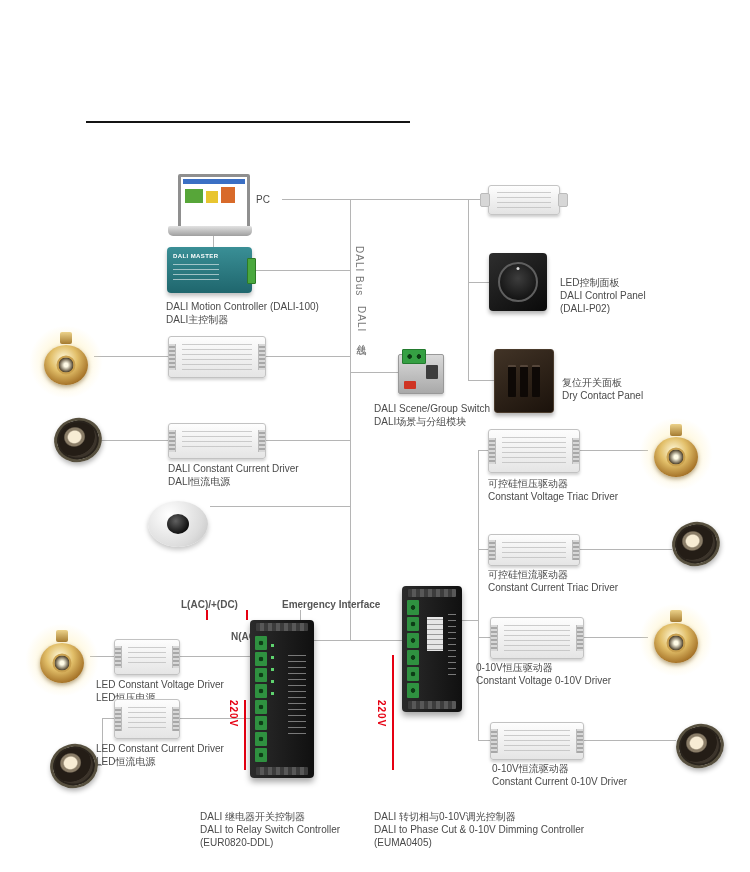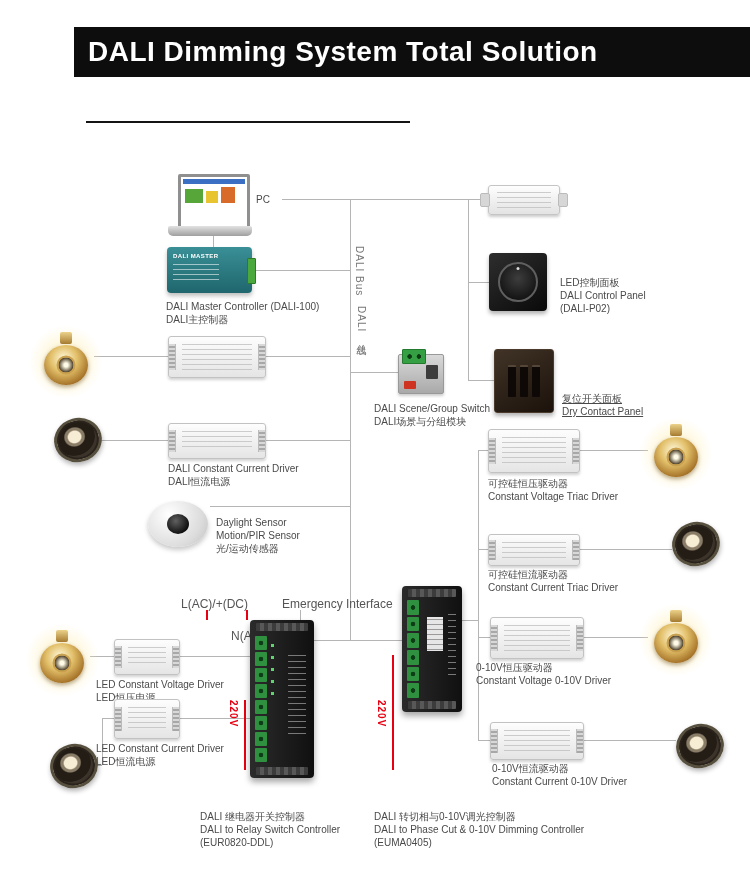--- a/index.html
+++ b/index.html
@@ -15,21 +15,21 @@
   .subtitle-underline { position:absolute; left:86px; top:121px; width:324px; height:2px; background:#141414; }
 
   
   .hline { position:absolute; height:1px; background:#b5b5b5; }
   .vline { position:absolute; width:1px; background:#b5b5b5; }
   .redlinev { background:#e60012 !important; width:2px; }
 
   
   .lbl { position:absolute; font-size:10px; color:#4a4a4a; line-height:13px; white-space:nowrap; }
   .lbl div { white-space:nowrap; }
-  .tiny { font-size:12px; color:#555; }
+  .tiny { font-size:10px; color:#555;font-weight:bold; }
   .vtext { position:absolute; writing-mode:vertical-rl; font-size:10px; color:#777; letter-spacing:1px; }
   .vred { position:absolute; writing-mode:vertical-rl; font-size:10px; color:#e60012; font-weight:bold; letter-spacing:1px; }
 
   
   .driver { position:absolute; background:linear-gradient(180deg,#fdfdfd,#e5e5e5); border:1px solid #c2c2c2;
             border-radius:3px; box-shadow:0 2px 3px rgba(0,0,0,.18); }
   .driver::before,.driver::after { content:""; position:absolute; top:18%; height:64%; width:6px;
             background:repeating-linear-gradient(180deg,#d8d8d8 0 2px,#a8a8a8 2px 4px); }
   .driver::before { left:0; border-right:1px solid #bbb; }
   .driver::after  { right:0; border-left:1px solid #bbb; }
@@ -120,23 +120,20 @@
   .down { position:absolute; width:42px; height:42px; border-radius:50%;
         background:radial-gradient(circle at 44% 40%, #f7ecd4 0 18%, #8a7d68 22% 28%, #241d16 32% 58%, #3c342b 60% 100%);
         border:3px solid #57503f; box-shadow:inset 0 0 0 2px #29231c, 0 3px 5px rgba(0,0,0,.3);
         transform:rotate(-15deg) scaleY(.92); }
 </style>
 </head>
 <body>
 
 <div class="canvas">
 
-  <div class="header-bar">
-    <span class="header-title">DALI Dimming System Total Solution</span>
-  </div>
   <div class="subtitle-underline"></div>
 
   <div class="hline" style="left:282px;top:199px;width:206px;"></div>
   <div class="vline" style="left:350px;top:199px;height:441px;"></div>
   <div class="vline" style="left:213px;top:236px;height:11px;"></div>
   <div class="hline" style="left:252px;top:270px;width:98px;"></div>
   <div class="vline" style="left:468px;top:199px;height:182px;"></div>
   <div class="hline" style="left:468px;top:282px;width:21px;"></div>
   <div class="hline" style="left:468px;top:380px;width:26px;"></div>
   <div class="hline" style="left:94px;top:356px;width:74px;"></div>
@@ -186,21 +183,21 @@
   </div>
   <div class="laptop-base" style="left:168px;top:226px;width:84px;height:10px;"></div>
   <div class="lbl" style="left:256px;top:193px;">PC</div>
 
   <div class="master" style="left:167px;top:247px;width:85px;height:46px;">
     <div class="master-text">DALI MASTER</div>
     <div class="master-lines"></div>
     <div class="master-term"></div>
   </div>
   <div class="lbl" style="left:166px;top:300px;">
-    <div>DALI Master Controller   (DALI-100)</div>
+    <div>DALI Motion Controller   (DALI-100)</div>
     <div>DALI主控制器</div>
   </div>
 
   <div class="psu" style="left:488px;top:185px;width:70px;height:28px;">
     <div class="dlines" style="left:8px;right:8px;top:6px;bottom:6px;"></div>
   </div>
 
   <div class="cpanel" style="left:489px;top:253px;width:58px;height:58px;">
     <div class="dial">
       <div class="dial-dot"></div>
@@ -210,44 +207,39 @@
     <div>LED控制面板</div>
     <div>DALI Control Panel</div>
     <div>(DALI-P02)</div>
   </div>
 
   <div class="dpanel" style="left:494px;top:349px;width:58px;height:62px;">
     <div class="dsw"></div>
     <div class="dsw"></div>
     <div class="dsw"></div>
   </div>
-  <div class="lbl" style="left:562px;top:392px;text-decoration:underline;">
+  <div class="lbl" style="left:562px;top:376px;">
     <div>复位开关面板</div>
     <div>Dry Contact Panel</div>
   </div>
 
   <div class="driver" style="left:168px;top:336px;width:96px;height:40px;">
     <div class="dlines"></div>
   </div>
 
   <div class="driver" style="left:168px;top:423px;width:96px;height:34px;">
     <div class="dlines"></div>
   </div>
   <div class="lbl" style="left:168px;top:462px;">
     <div>DALI Constant Current Driver</div>
     <div>DALI恒流电源</div>
   </div>
 
   <div class="sensor" style="left:148px;top:501px;width:60px;height:46px;">
     <div class="sensor-eye"></div>
-  </div>
-  <div class="lbl" style="left:216px;top:516px;">
-    <div>Daylight Sensor</div>
-    <div>Motion/PIR Sensor</div>
-    <div>光/运动传感器</div>
   </div>
 
   <div class="scene" style="left:398px;top:354px;width:44px;height:38px;">
     <div class="scene-term"></div>
     <div class="scene-red"></div>
     <div class="scene-chip"></div>
   </div>
   <div class="lbl" style="left:374px;top:402px;">
     <div>DALI Scene/Group Switch</div>
     <div>DALI场景与分组模块</div>

